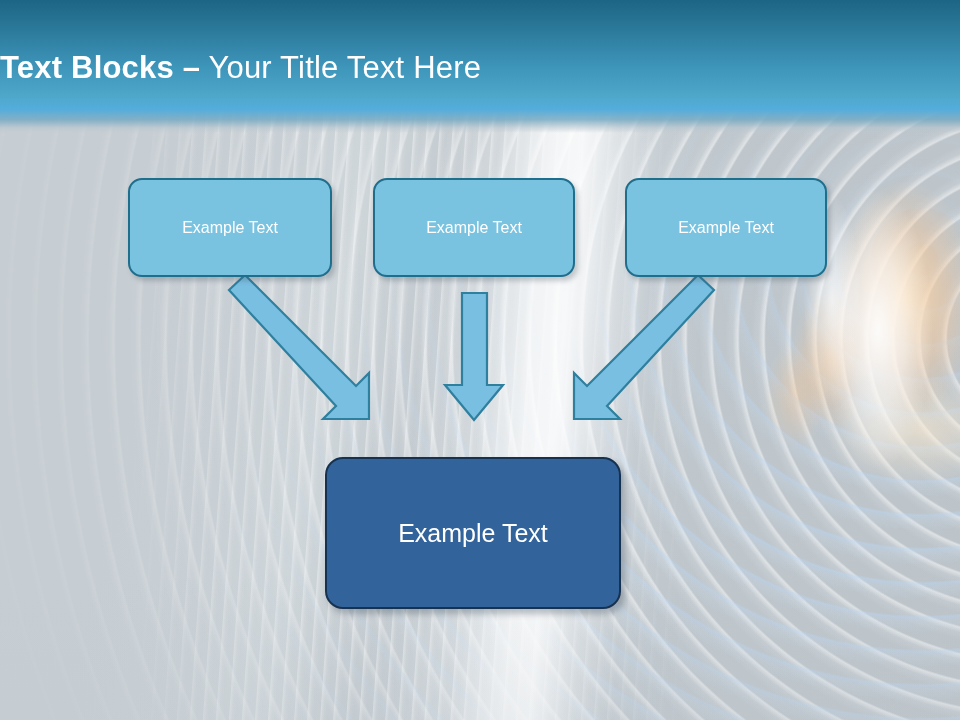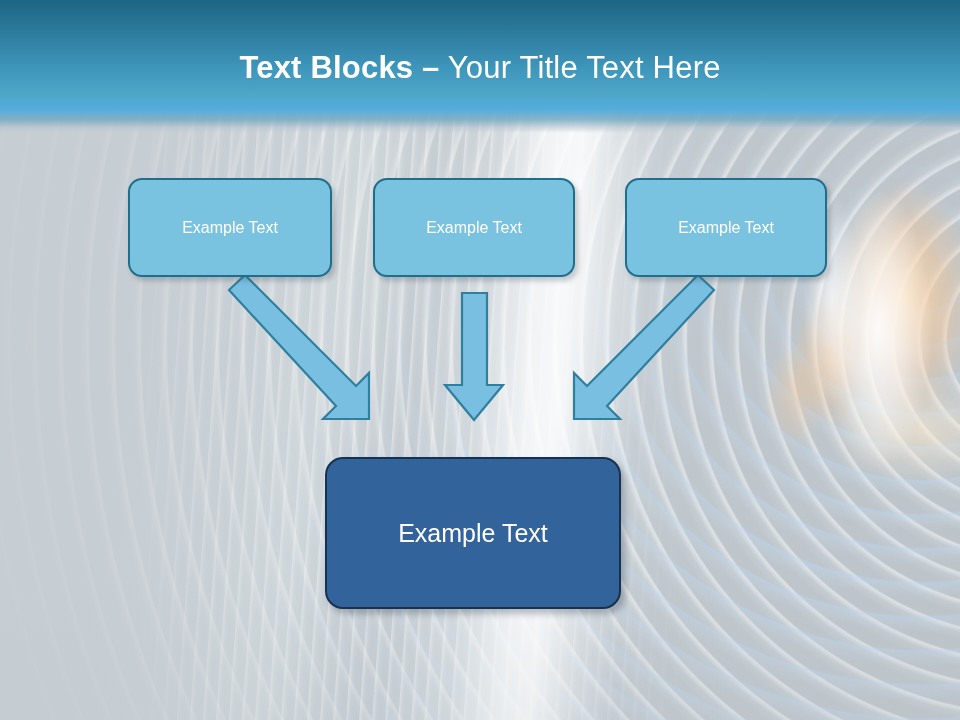--- a/index.html
+++ b/index.html
@@ -174,21 +174,21 @@
       #54addc 82%,
       rgba(120,170,195,0.85) 90%,
       rgba(180,196,206,0.55) 96%,
       rgba(198,205,210,0) 100%);
   }
 
   .title {
     position: absolute;
     left: 0; top: 48px;
     width: 960px;
-    text-align: center;
+    text-align: left;
     color: #ffffff;
     font-size: 31px;
     line-height: 40px;
     letter-spacing: 0.2px;
     white-space: nowrap;
   }
   .title .bold { font-weight: bold; }
   .title .light { font-weight: normal; }
 
   

